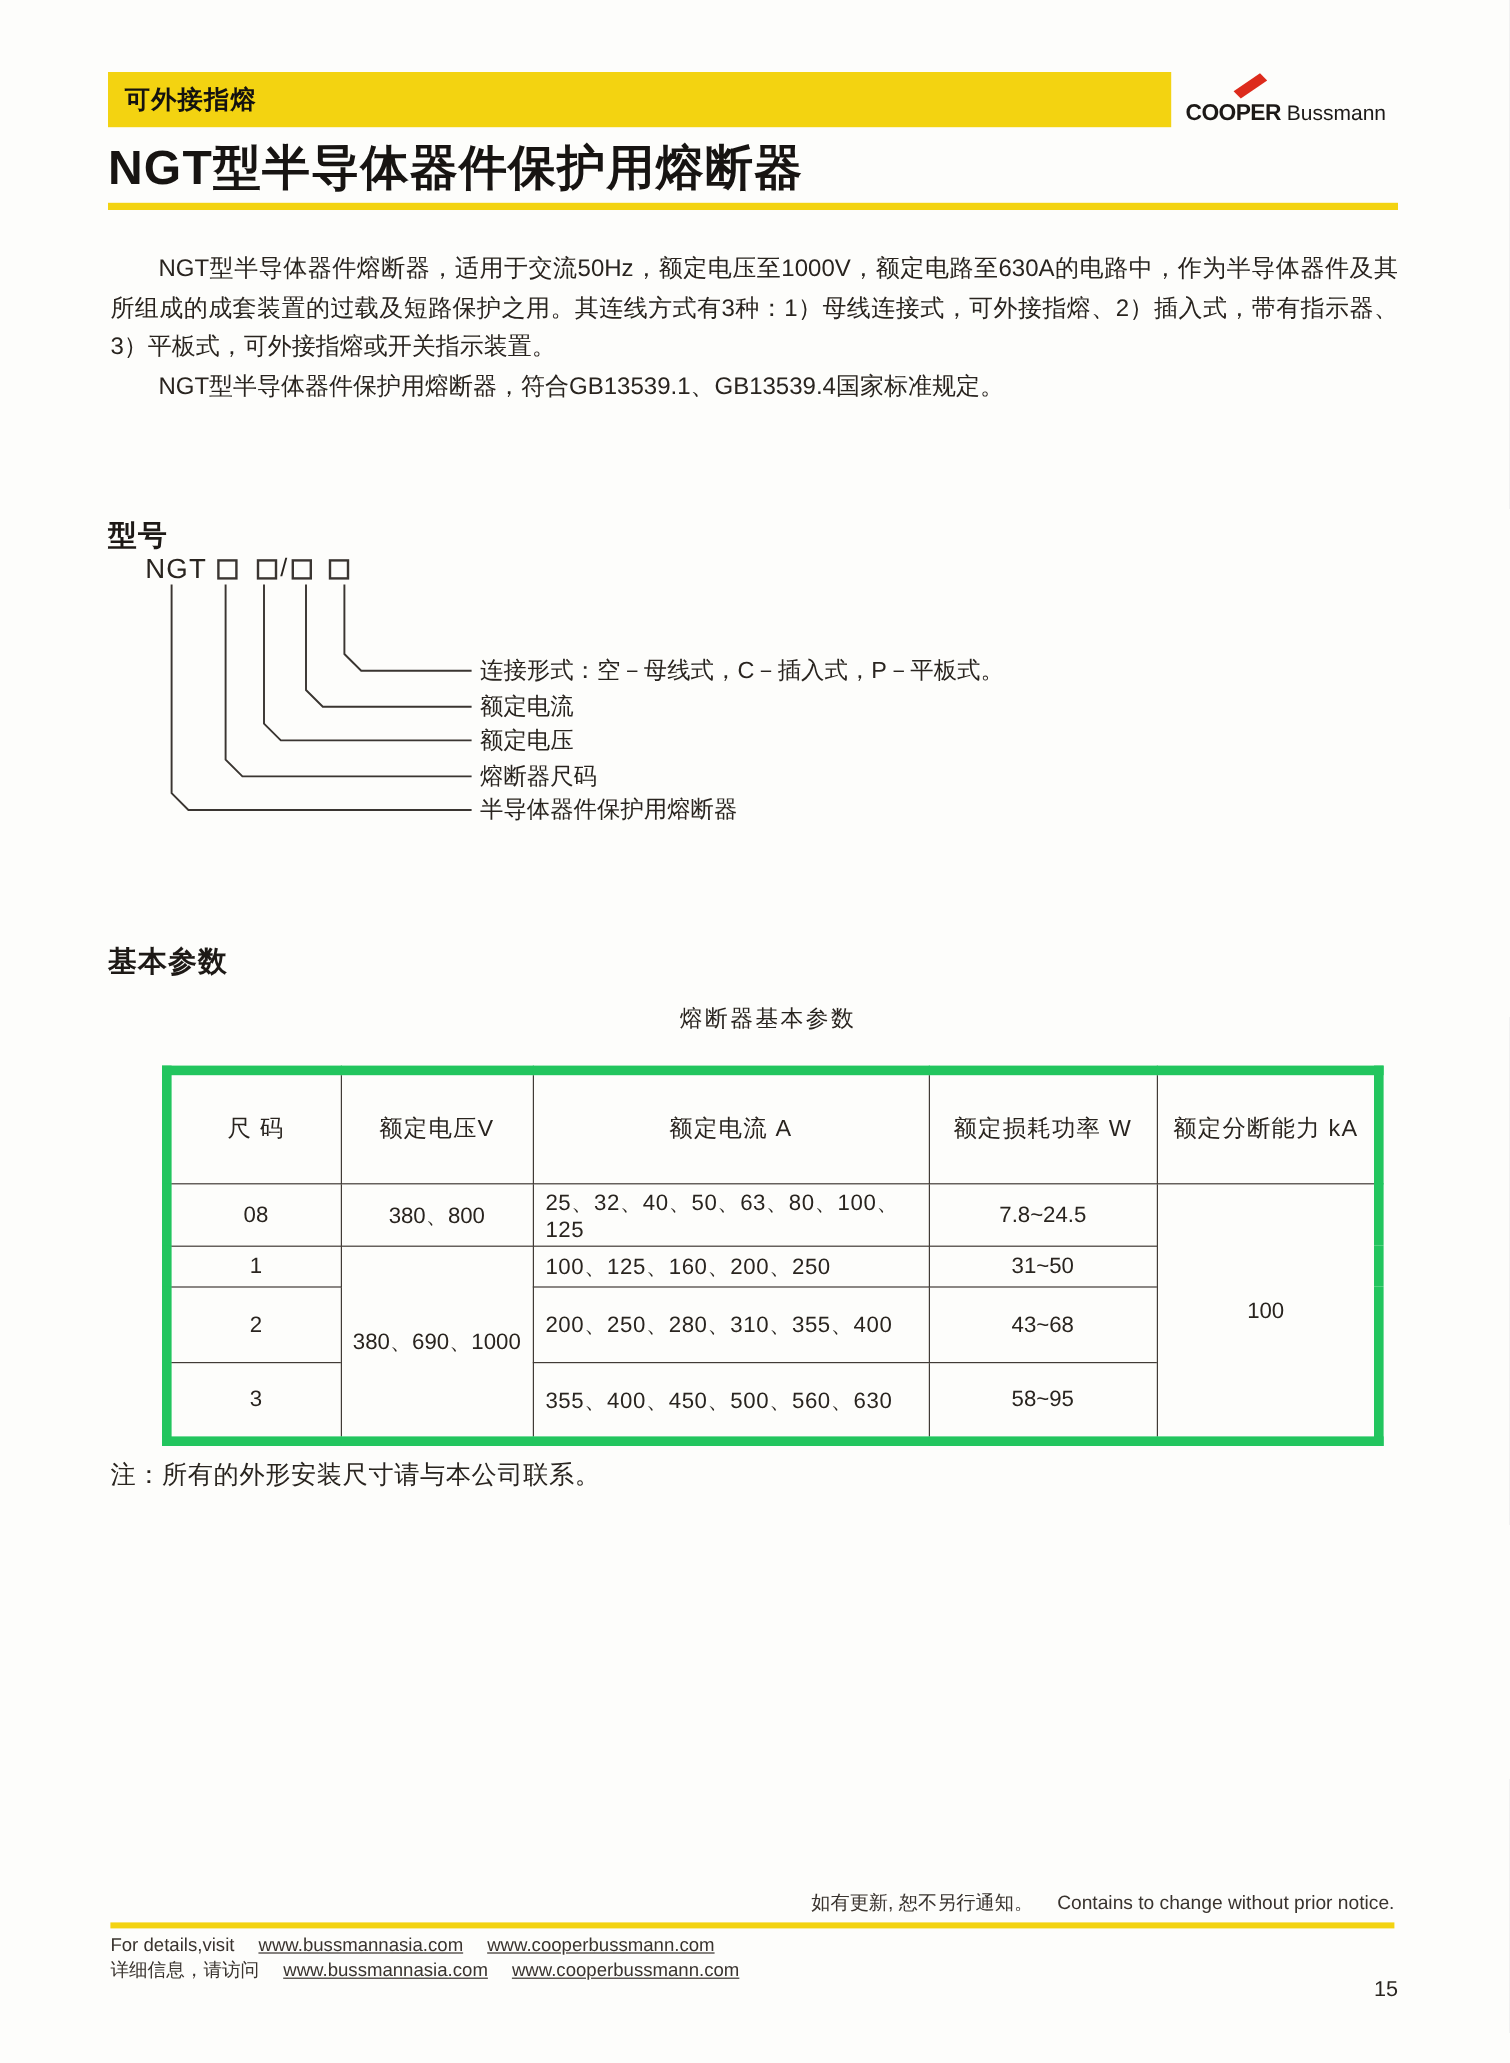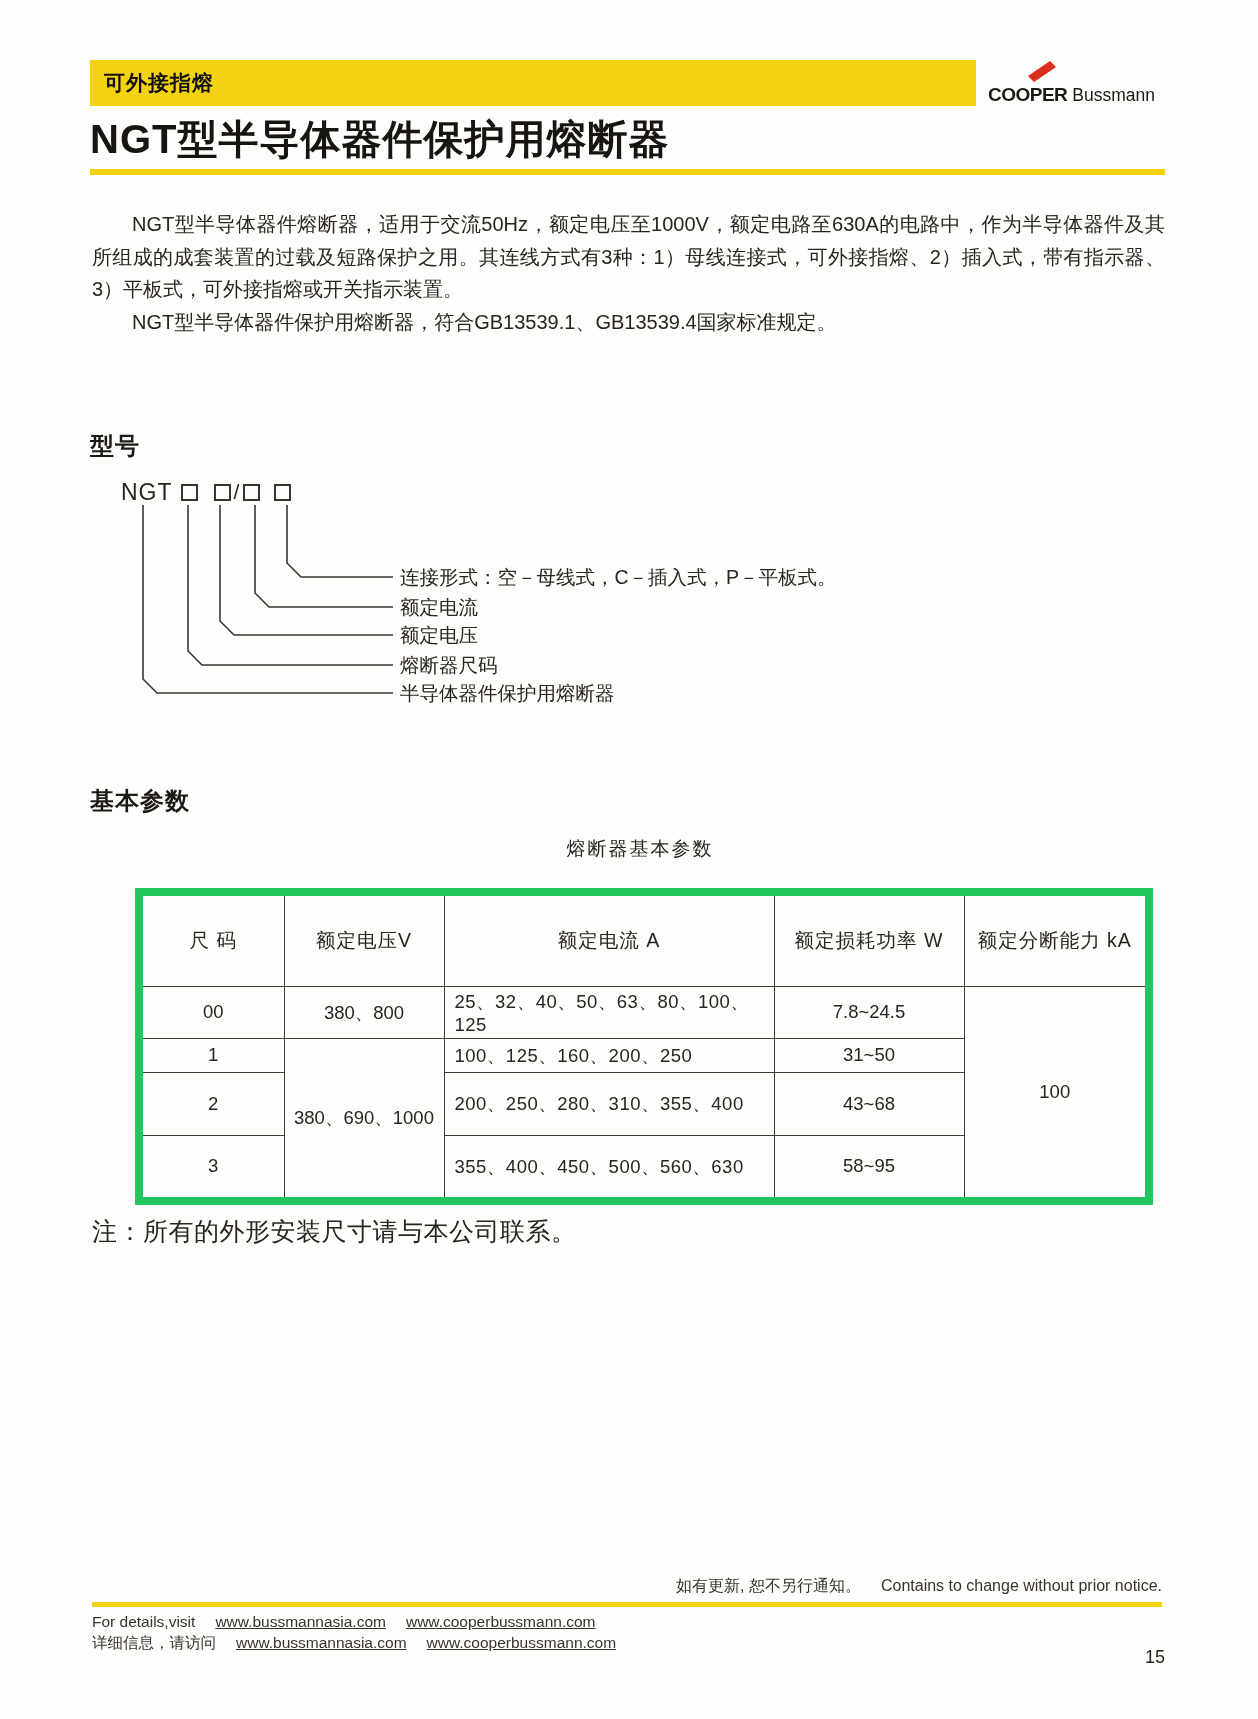--- a/index.html
+++ b/index.html
@@ -61,21 +61,21 @@
 
   
   .section-h {
     position: absolute; left: 90px;
     font-size: 24px; font-weight: bold; color: #1d1916;
     letter-spacing: 1px;
   }
 
   
   .model-diagram {
-    position: absolute; left: 90px; top: 478px;
+    position: absolute; left: 90px; top: 460px;
     width: 1075px; height: 240px;
   }
   .model-code {
     position: absolute; left: 31px; top: 0;
     display: flex; align-items: center; height: 28px;
     font-size: 23px; color: #29241f; letter-spacing: 1px;
   }
   .model-code .prefix { margin-right: 8px; }
   .mbox {
     width: 17px; height: 17px;
@@ -115,21 +115,21 @@
   table.params th { font-size: 19.5px; letter-spacing: 1px; }
   table.params .col-current-cell { text-align: left; padding-left: 10px; letter-spacing: 0.5px; }
   tr.hrow   { height: 94px; }
   tr.r0 { height: 48px; }
   tr.r1 { height: 34px; }
   tr.r2 { height: 63px; }
   tr.r3 { height: 66px; }
 
   .table-note {
     position: absolute; left: 92px; top: 1215px;
-    font-size: 25px; color: #29241f; letter-spacing: 0.5px;
+    font-size: 21px; color: #29241f; letter-spacing: 0.5px;
   }
 
   
   .disclaimer {
     position: absolute; right: 96px; top: 1576px;
     font-size: 16px; color: #39332e; white-space: nowrap;
   }
   .disclaimer .zh { margin-right: 20px; }
   .footer-rule {
     position: absolute; left: 92px; top: 1602px;
@@ -213,21 +213,21 @@
     </colgroup>
     <tbody>
         <tr class="hrow">
       <th>尺 码</th>
       <th>额定电压V</th>
       <th>额定电流 A</th>
       <th>额定损耗功率 W</th>
       <th>额定分断能力 kA</th>
     </tr>
     <tr class="r0">
-      <td>00</td>
+      <td>08</td>
       <td>380、800</td>
       <td class="col-current-cell">25、32、40、50、63、80、100、125</td>
       <td>7.8~24.5</td>
       <td rowspan="4">100</td>
     </tr>
     <tr class="r1">
       <td>1</td>
       <td rowspan="3">380、690、1000</td>
       <td class="col-current-cell">100、125、160、200、250</td>
       <td>31~50</td>

